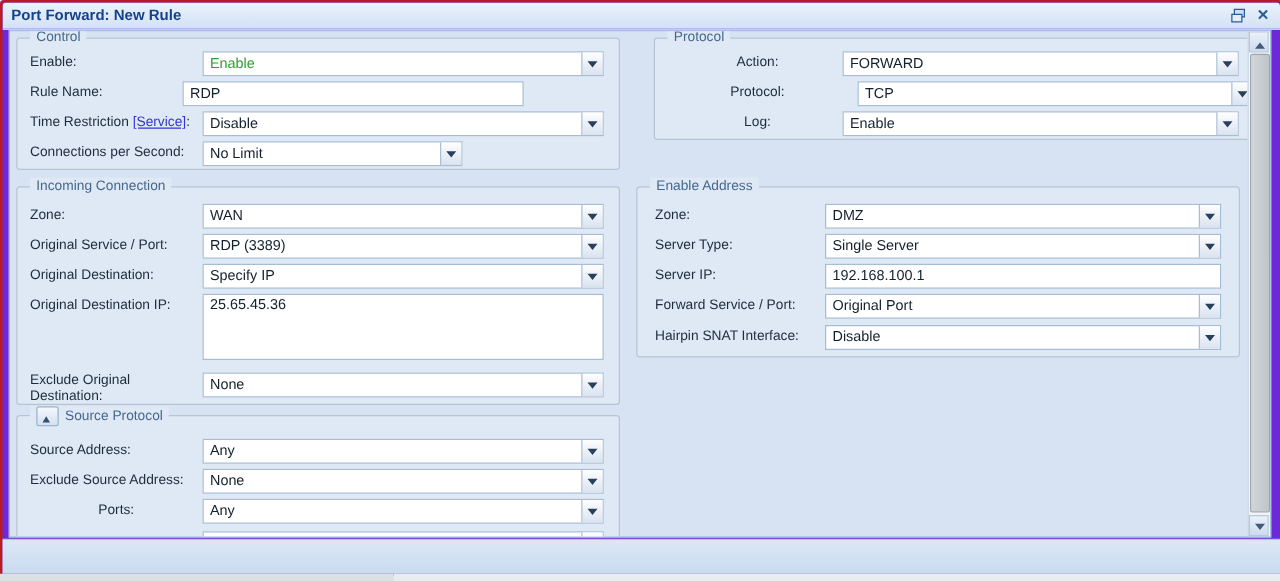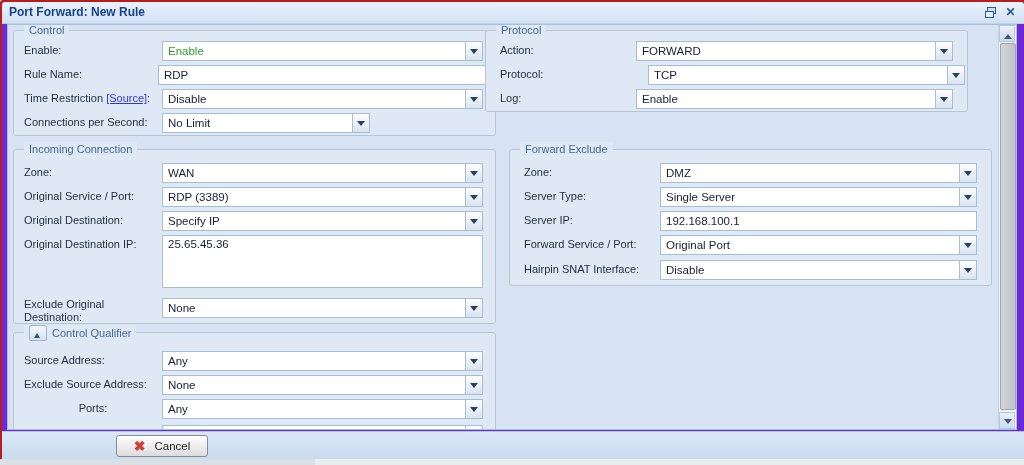--- a/index.html
+++ b/index.html
@@ -34,21 +34,21 @@
   .combo{position:absolute;left:148px;width:321px;height:20px;background:#fff;
          border:1px solid #a7bdd3;box-sizing:border-box;cursor:pointer;}
   .fs-r .combo{left:150px;width:317px;}
   .ctext{position:absolute;left:5px;top:3px;font-size:11.5px;color:#15202e;white-space:nowrap;}
   .green{color:#2e9e2e;}
   .trigger{position:absolute;right:0;top:0;width:17px;height:18px;box-sizing:border-box;
            background:linear-gradient(#fefefe,#d9e3f0);border-left:1px solid #aabfd6;cursor:pointer;}
   .trigger .arr{position:absolute;left:4px;top:7px;width:0;height:0;
                 border:4px solid transparent;border-top:5px solid #28405c;}
 
-  .tinput{position:absolute;left:144px;width:376px;height:20px;box-sizing:border-box;
+  .tinput{position:absolute;left:132px;width:273px;height:20px;box-sizing:border-box;
           background:#fff;border:1px solid #a7bdd3;padding:2px 5px;outline:none;
           font:11.5px "Liberation Sans",sans-serif;color:#15202e;}
   .fs-r .tinput{left:150px;width:317px;}
   .tarea{position:absolute;left:148px;width:321px;height:53px;box-sizing:border-box;
          background:#fff;border:1px solid #a7bdd3;padding:2px 5px;resize:none;outline:none;
          font:11.5px "Liberation Sans",sans-serif;color:#15202e;}
 
   .vscroll{position:absolute;right:0;top:0;width:17px;height:404px;background:#f2f4f7;border-left:1px solid #c6d2e0;}
   .sbtn{position:absolute;left:0;width:16px;height:17px;box-sizing:border-box;cursor:pointer;
         background:linear-gradient(#eaf1f9,#ccdbee);border:1px solid #b6c8dd;}
@@ -110,40 +110,40 @@
           <span class="trigger">
               <i class="arr"></i>
             </span>
         </div>
       </div>
       <div>
         <span class="flabel" style="top:37px;">Rule Name:</span>
         <input class="tinput" style="top: 34px;" value="RDP">
       </div>
       <div>
-        <span class="flabel" style="top:61px;"><span>Time Restriction</span> <a class="manage-link">[Source]</a><span>:</span></span>
+        <span class="flabel" style="top:61px;"><span>Time Restriction</span> <a class="manage-link">[Service]</a><span>:</span></span>
         <div class="combo" style="top:58px;">
           <span class="ctext">Disable</span>
           <span class="trigger">
               <i class="arr"></i>
             </span>
         </div>
       </div>
       <div>
         <span class="flabel" style="top:85px;">Connections per Second:</span>
         <div class="combo" style="top:82px;width:208px;">
           <span class="ctext">No Limit</span>
           <span class="trigger">
               <i class="arr"></i>
             </span>
         </div>
       </div>
     </div>
 
-    <div class="fs fs-r" style="left:477px;top:5px;width:483px;height:82px;">
+    <div class="fs fs-r" style="left:515px;top:5px;width:483px;height:82px;text-align:center;">
       <div class="legend">
         <span>Protocol</span>
       </div>
       <div>
         <span class="flabel" style="top:13px;">Action:</span>
         <div class="combo" style="top:10px;">
           <span class="ctext">FORWARD</span>
           <span class="trigger">
               <i class="arr"></i>
             </span>
@@ -210,21 +210,21 @@
           <span class="ctext">None</span>
           <span class="trigger">
               <i class="arr"></i>
             </span>
         </div>
       </div>
     </div>
 
     <div class="fs fs-r" style="left:501px;top:124px;width:483px;height:137px;">
       <div class="legend">
-        <span>Forward Exclude</span>
+        <span>Enable Address</span>
       </div>
       <div>
         <span class="flabel" style="top:16px;">Zone:</span>
         <div class="combo" style="top:13px;">
           <span class="ctext">DMZ</span>
           <span class="trigger">
               <i class="arr"></i>
             </span>
         </div>
       </div>
@@ -259,21 +259,21 @@
             </span>
         </div>
       </div>
     </div>
 
     <div class="fs" style="left:5px;top:307px;width:483px;height:125px;">
       <div class="legend">
         <span class="collapse-btn">
             <i class="up"></i>
           </span>
-        <span>Control Qualifier</span>
+        <span>Source Protocol</span>
       </div>
       <div>
         <span class="flabel" style="top:21px;">Source Address:</span>
         <div class="combo" style="top:18px;">
           <span class="ctext">Any</span>
           <span class="trigger">
               <i class="arr"></i>
             </span>
         </div>
       </div>
@@ -307,21 +307,17 @@
           <i class="sarr-up"></i>
         </div>
       <div class="sthumb"></div>
       <div class="sbtn down">
           <i class="sarr-down"></i>
         </div>
     </div>
   </div>
 
   <div class="footer">
-    <div class="btn btn-cancel">
-      <span class="x-icon"></span>
-      <span>Cancel</span>
-    </div>
   </div>
 </div>
 
 <div class="strip strip-l"></div>
 <div class="strip strip-r"></div>
 
 </body></html>

